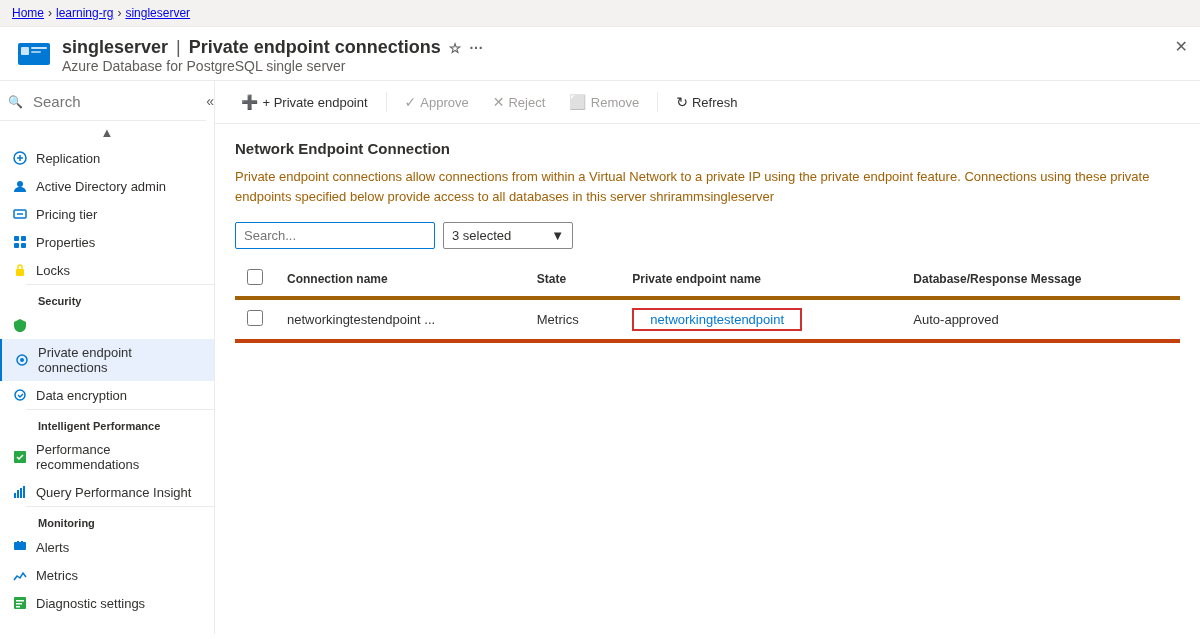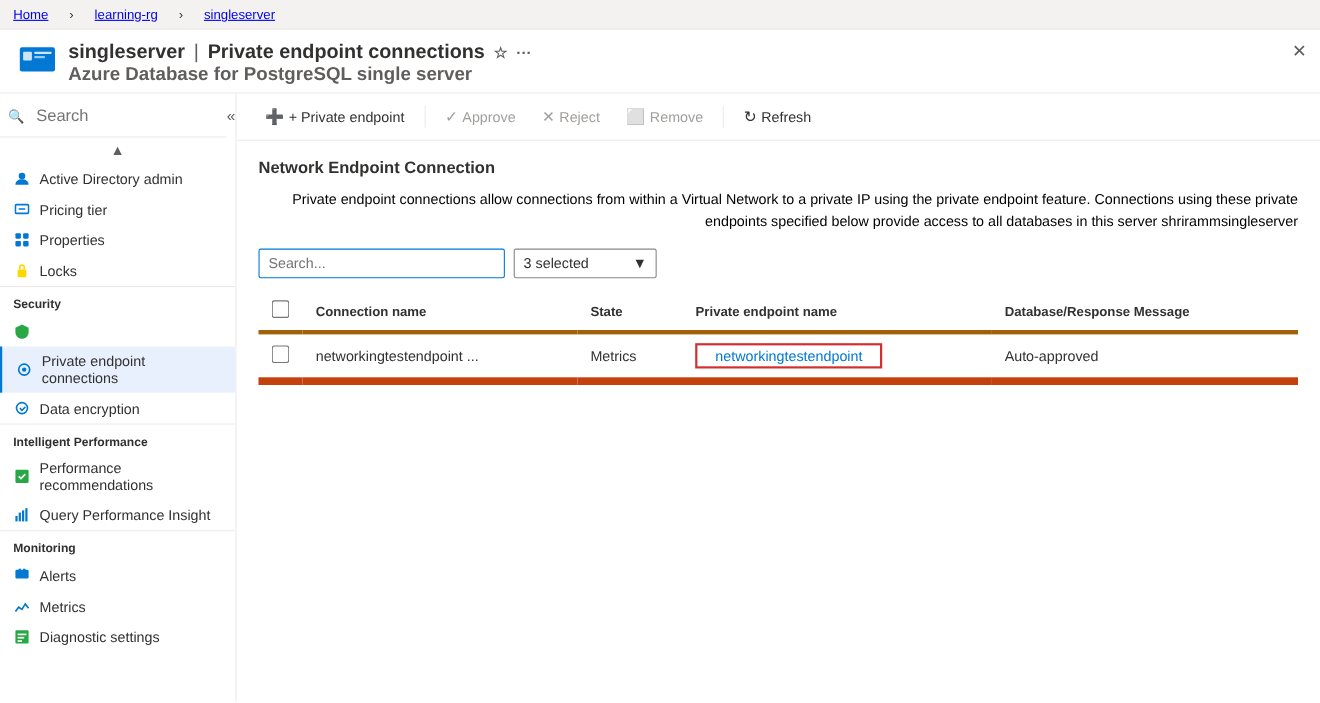--- a/index.html
+++ b/index.html
@@ -1,68 +1,68 @@
 <!DOCTYPE html>
 <html><head>
   <meta charset="utf-8">
   <style>
     * { box-sizing: border-box; margin: 0; padding: 0; }
     body { font-family: 'Segoe UI', Arial, sans-serif; font-size: 13px; color: #323130; background: #fff; overflow: hidden; }
 
     
-    .breadcrumb { display: flex; align-items: center; padding: 6px 12px; font-size: 12px; color: #0078d4; background: #f3f2f1; border-bottom: 1px solid #edebe9; gap: 15px; }
+    .breadcrumb { display: flex; align-items: center; padding: 6px 12px; font-size: 12px; color: #0078d4; background: #f3f2f1; border-bottom: 1px solid #edebe9; }
     .breadcrumb span { color: #323130; margin: 0 4px; }
 
     
     .header { display: flex; align-items: flex-start; padding: 10px 16px 6px; border-bottom: 1px solid #edebe9; position: relative; }
     .header-icon { width: 36px; height: 36px; margin-right: 10px; flex-shrink: 0; }
     .header-title { display: flex; flex-direction: column; }
     .header-title h1 { font-size: 18px; font-weight: 600; color: #323130; display: flex; align-items: center; gap: 8px; }
-    .header-title .subtitle { font-size: 17px; color: #605e5c; font-weight: bold; }
+    .header-title .subtitle { font-size: 14px; color: #605e5c; }
     .close-btn { position: absolute; right: 12px; top: 10px; background: none; border: none; cursor: pointer; font-size: 16px; color: #605e5c; }
 
     
     .main-layout { display: flex; height: calc(639px - 86px); }
 
     
     .sidebar { width: 215px; flex-shrink: 0; border-right: 1px solid #edebe9; overflow-y: auto; background: #fff; }
     .sidebar-search { padding: 8px 8px 6px; border-bottom: 1px solid #edebe9; display: flex; align-items: center; gap: 4px; }
     .sidebar-search input { flex: 1; border: 1px solid #8a8886; border-radius: 2px; padding: 4px 6px; font-size: 12px; }
     .collapse-btn { background: none; border: none; cursor: pointer; color: #605e5c; font-size: 14px; }
 
     .sidebar-item { display: flex; align-items: center; padding: 6px 12px; cursor: pointer; font-size: 13px; gap: 8px; }
     .sidebar-item.active { background: #e8f0fe; border-left: 2px solid #0078d4; }
     .sidebar-item .item-icon { width: 16px; height: 16px; flex-shrink: 0; display: flex; align-items: center; justify-content: center; }
-    .sidebar-section-label { padding: 10px 12px 4px; font-size: 11px; font-weight: 600; color: #323130; border-top: 1px solid #edebe9; }
+    .sidebar-section-label { padding: 10px 12px 4px; font-size: 11px; font-weight: 600; color: #323130; border-top: 1px solid #edebe9; margin-left: 26px; }
 
     
     .content { flex: 1; overflow-y: auto; }
 
     
     .toolbar { display: flex; align-items: center; padding: 8px 16px; border-bottom: 1px solid #edebe9; gap: 4px; }
     .toolbar-btn { display: flex; align-items: center; gap: 4px; padding: 5px 10px; background: none; border: none; cursor: pointer; font-size: 13px; color: #323130; border-radius: 2px; }
     .toolbar-btn .icon { font-size: 14px; }
     .toolbar-btn.disabled { color: #a19f9d; cursor: default; }
     .toolbar-divider { width: 1px; height: 20px; background: #edebe9; margin: 0 4px; }
 
     
     .content-body { padding: 16px 20px; }
     .content-title { font-size: 15px; font-weight: 600; margin-bottom: 10px; }
-    .content-desc { font-size: 13px; color: #000000; margin-bottom: 16px; line-height: 1.5; text-align: right; }
+    .content-desc { font-size: 13px; color: #a16207; margin-bottom: 16px; line-height: 1.5; }
 
     
     .filter-row { display: flex; gap: 8px; margin-bottom: 12px; }
-    .filter-search { border: 1px solid #0078d4; border-radius: 2px; padding: 5px 8px; font-size: 13px; width: 224px; }
+    .filter-search { border: 1px solid #0078d4; border-radius: 2px; padding: 5px 8px; font-size: 13px; width: 200px; }
     .filter-dropdown { display: flex; align-items: center; border: 1px solid #8a8886; border-radius: 2px; padding: 5px 8px; font-size: 13px; gap: 6px; cursor: pointer; background: #fff; min-width: 130px; }
     .filter-dropdown .chevron { margin-left: auto; }
 
     
     .table { width: 100%; border-collapse: collapse; }
     .table th { text-align: left; padding: 8px 12px; font-size: 12px; font-weight: 600; color: #323130; border-bottom: 4px solid #a16207; background: #fff; }
-    .table td { padding: 8px 12px; font-size: 13px; border-bottom: 7px solid #c2410c; vertical-align: middle; }
+    .table td { padding: 8px 12px; font-size: 13px; border-bottom: 4px solid #c2410c; vertical-align: middle; }
     .table-checkbox { width: 16px; height: 16px; }
     .link-blue { color: #0078d4; text-decoration: none; cursor: pointer; }
     .link-box { border: 2px solid #d32f2f; padding: 2px 16px; display: inline-block; }
 
     .nav-arrow-up { text-align: center; padding: 4px; color: #605e5c; cursor: pointer; }
   </style>
 </head>
 <body>
 
 <div class="breadcrumb">
@@ -104,20 +104,29 @@
         <input type="text" style="border: none; outline: none; font-size: 15px; width: calc(100% - 20px);" placeholder="Search">
       </div>
       <button class="collapse-btn">«</button>
     </div>
 
     <div class="nav-arrow-up">▲</div>
 
     <div class="sidebar-item">
       <span class="item-icon">
         <svg width="14" height="14" viewBox="0 0 14 14">
+            <circle cx="7" cy="7" r="6" fill="none" stroke="#0078d4" stroke-width="1.5"></circle>
+            <path d="M4 7h6M7 4v6" stroke="#0078d4" stroke-width="1.5"></path>
+          </svg>
+      </span>
+      <span>Replication</span>
+    </div>
+    <div class="sidebar-item">
+      <span class="item-icon">
+        <svg width="14" height="14" viewBox="0 0 14 14">
             <circle cx="7" cy="5" r="3" fill="#0078d4"></circle>
             <path d="M1 13c0-3.3 2.7-5 6-5s6 1.7 6 5" fill="#0078d4"></path>
           </svg>
       </span>
       <span>Active Directory admin</span>
     </div>
     <div class="sidebar-item">
       <span class="item-icon">
         <svg width="14" height="14" viewBox="0 0 14 14">
             <rect x="1" y="3" width="12" height="8" rx="1" fill="none" stroke="#0078d4" stroke-width="1.5"></rect>

